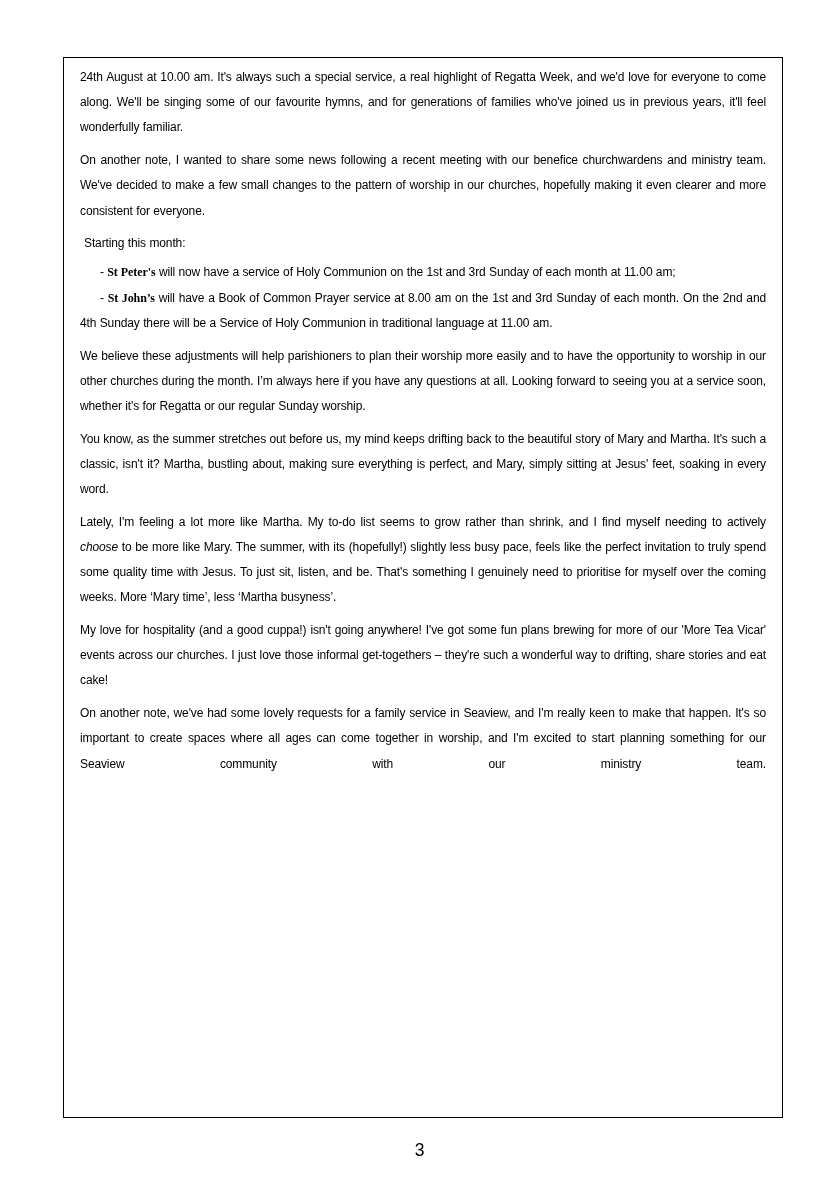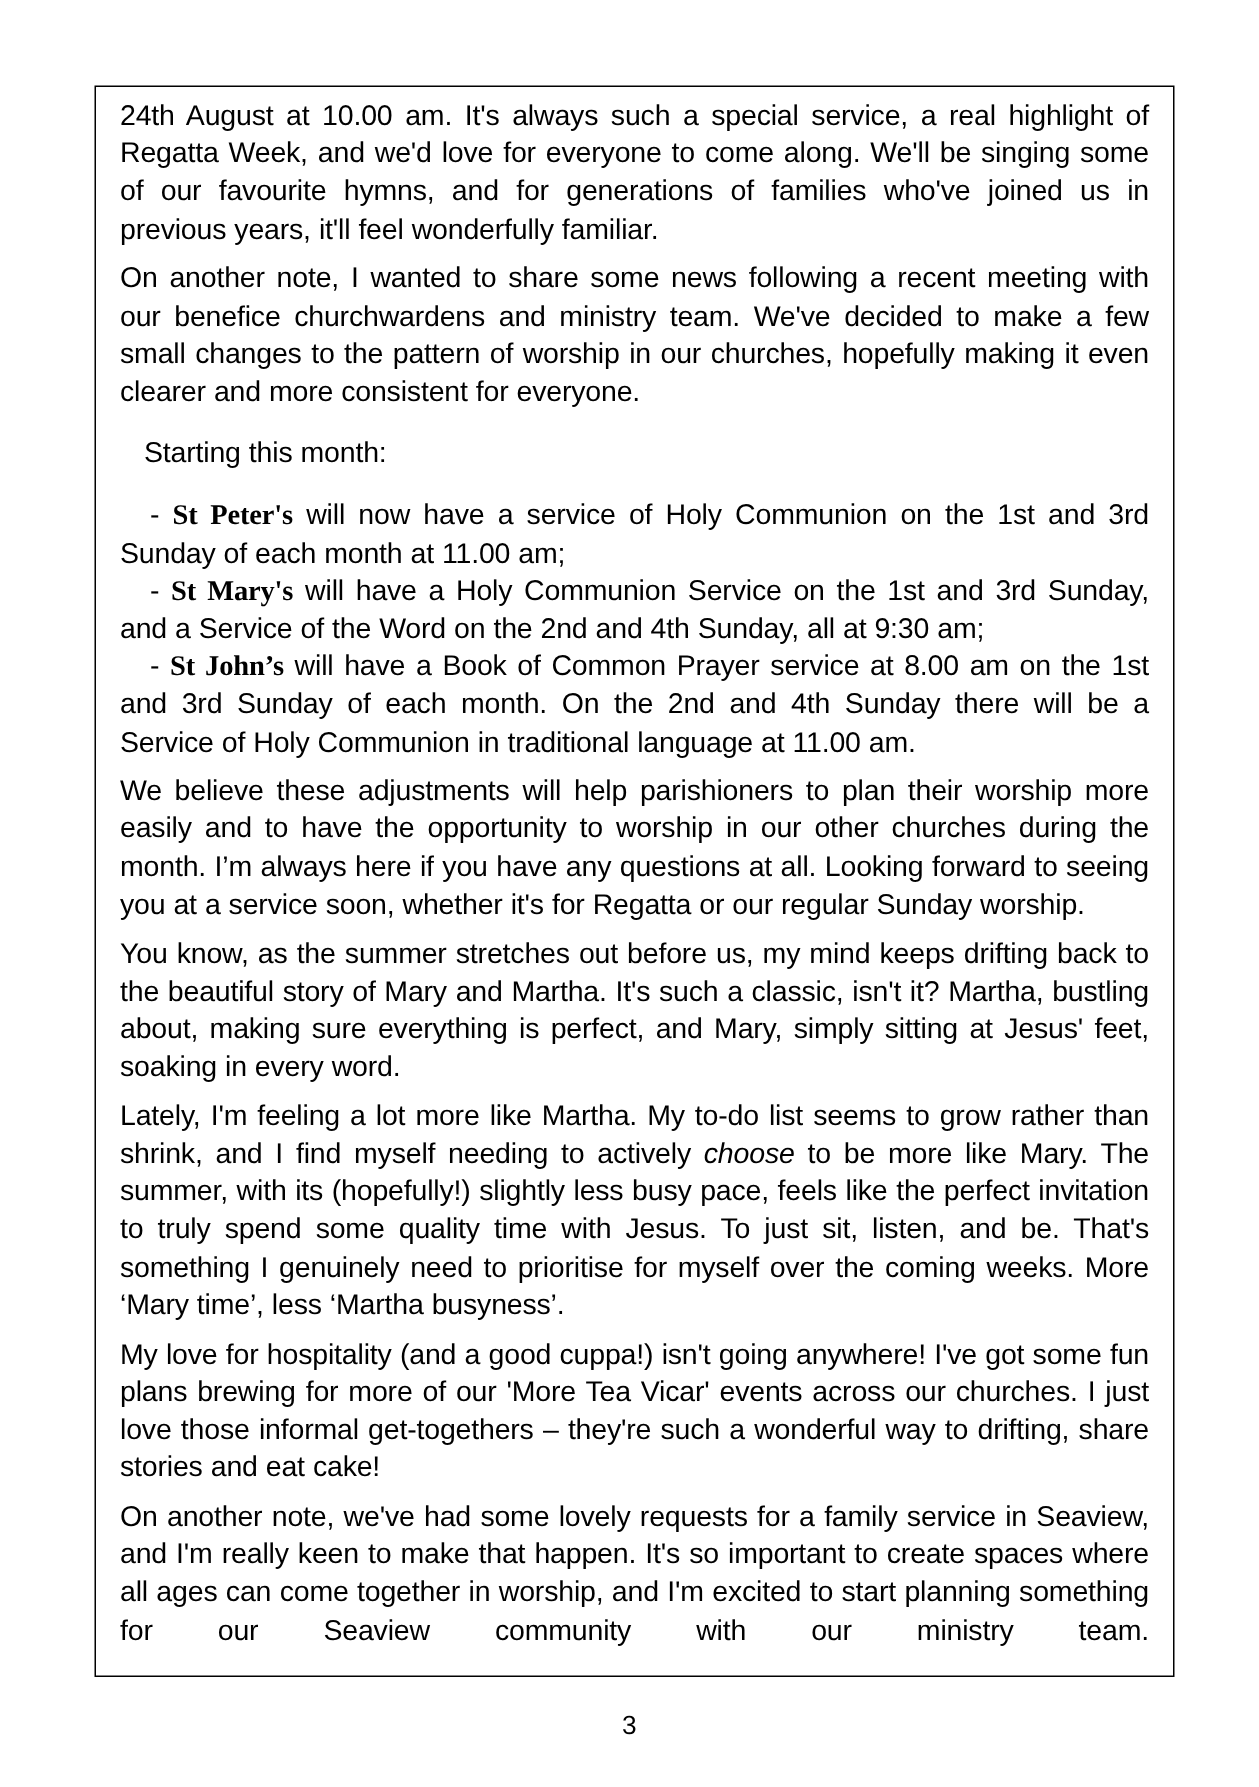--- a/index.html
+++ b/index.html
@@ -32,21 +32,21 @@
     height: 1061px;
     border: 1.5px solid #000000;
     box-sizing: border-box;
     background: #ffffff;
   }
   .body-text {
     position: absolute;
     left: 16px;
     top: 7px;
     width: 686px;
-    font-size: 19px;
+    font-size: 12px;
     line-height: 25.2px;
     text-align: justify;
     text-justify: inter-word;
     letter-spacing: -0.12px;
     word-spacing: 0.2px;
     -webkit-font-smoothing: none;
   }
   p.para {
     margin: 0 0 7.5px 0;
     text-align: justify;
@@ -55,21 +55,21 @@
   p.para.last-justified {
     text-align-last: justify;
   }
   p.listline {
     margin: 0;
     text-align: justify;
     text-align-last: left;
     text-indent: 20px;
   }
   p.lead-in {
-    margin: 16px;
+    margin: 4px;
     text-align: right;
     text-align-last: left;
   }
   .list-block {
     margin: 0 0 7.5px 0;
   }
   b, .bold {
     font-weight: bold;
     letter-spacing: -0.1px;
     font-family: Liberation Serif, serif;
@@ -100,21 +100,20 @@
 
       <p class="para">On another note, I wanted to share some news following a recent meeting with our benefice churchwardens and ministry team. We've decided to make a few small changes to the pattern of worship in our churches, hopefully making it even clearer and more consistent for everyone.</p>
 
       <div class="list-block">
 
         <p class="lead-in">Starting this month:</p>
 
         <p class="listline"><span>- </span><b>St Peter's</b><span> will now have a service of Holy Communion on the 1st and 3rd Sunday of each month at 11.00 am;</span></p>
 
 
-        <p class="listline"><span>- </span><b>St Mary's</b><span> will have a Holy Communion Service on  the 1st and 3rd Sunday, and a Service of the Word on the 2nd and 4th Sunday, all at 9:30 am;</span></p>
 
         <p class="listline"><span>- </span><b>St John’s</b><span> will have a Book of Common Prayer service at 8.00 am on the 1st and 3rd Sunday of each month. On the 2nd and 4th Sunday there will be a Service of Holy Communion in traditional language at 11.00 am.</span></p>
 
       </div>
 
       <p class="para">We believe these adjustments will help parishioners to plan their worship more easily and to have the opportunity to worship in our other churches during the month. I’m always here if you have any questions at all. Looking forward to seeing you at a service soon, whether it's for Regatta or our regular Sunday worship.</p>
 
       <p class="para">You know, as the summer stretches out before us, my mind keeps drifting back to the beautiful story of Mary and Martha. It's such a classic, isn't it? Martha, bustling about, making sure everything is perfect, and Mary, simply sitting at Jesus' feet, soaking in every word.</p>
 
       <p class="para"><span>Lately, I'm feeling a lot more like Martha. My to-do list seems to grow rather than shrink, and I find myself needing to actively </span><i>choose</i><span> to be more like Mary. The summer, with its (hopefully!) slightly less busy pace, feels like the perfect invitation to truly spend some quality time with Jesus. To just sit, listen, and be. That's something I genuinely need to prioritise for myself over the coming weeks. More ‘Mary time’, less ‘Martha busyness’.</span></p>

